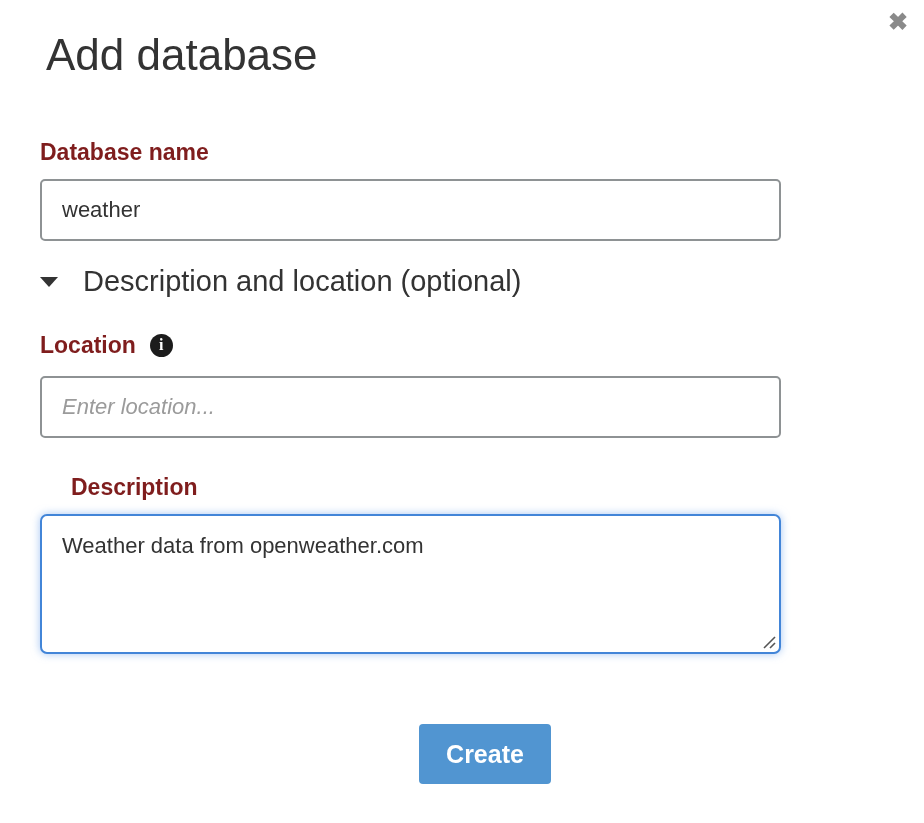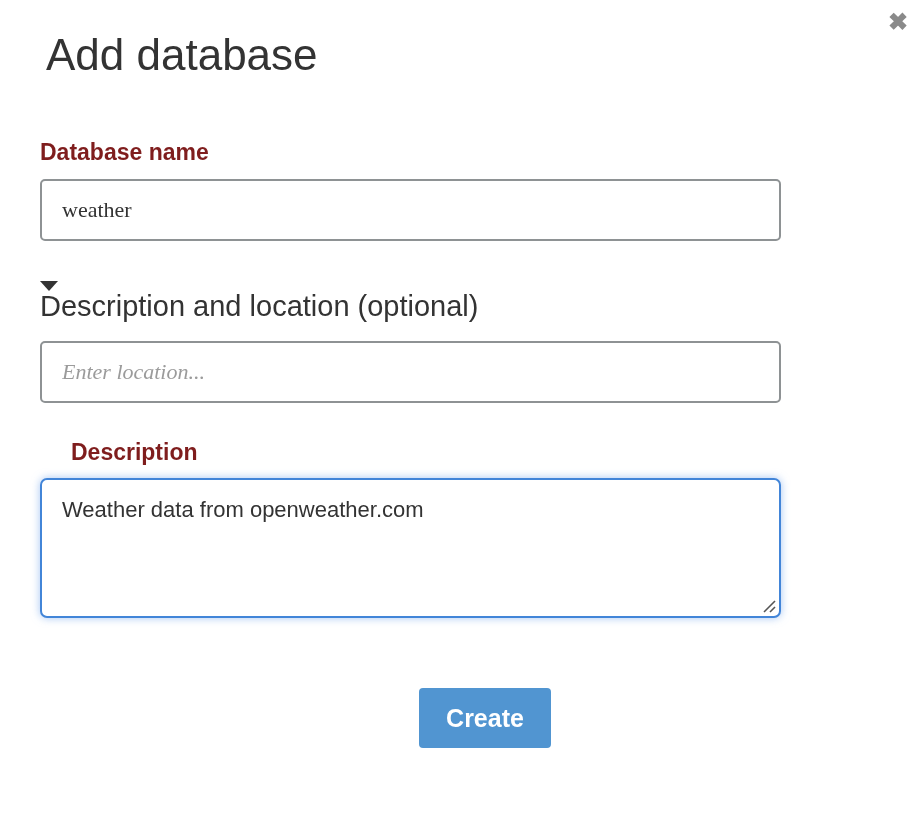--- a/index.html
+++ b/index.html
@@ -50,38 +50,37 @@
   .label-db-name { margin-top: 58px; }
 
   .text-input {
     display: block;
     width: 100%;
     height: 62px;
     margin-top: 14px;
     border: 2px solid #8e9294;
     border-radius: 5px;
     padding: 2px 20px;
-    font-family: Liberation Serif, serif;
+    font-family: Liberation Sans, sans-serif;
     font-size: 22px;
     color: #333333;
     outline: none;
     background: #ffffff;
   }
   .text-input::placeholder {
     color: #9b9b9b;
     font-style: italic;
     opacity: 1;
   }
 
   .section-toggle {
-    margin-top: 40px;
+    margin-top: 25px;
     display: flex;
-    align-items: flex-start;
-    cursor: pointer;
-    flex-direction: column;
+    align-items: center;
+    cursor: pointer;
   }
   .caret-down {
     width: 0;
     height: 0;
     border-left: 9px solid transparent;
     border-right: 9px solid transparent;
     border-top: 10px solid #333333;
     margin-right: 25px;
     flex: 0 0 auto;
   }
@@ -181,20 +180,24 @@
 
     <div class="field-label label-db-name">Database name</div>
 
     <input type="text" class="text-input" value="weather" style="">
 
     <div class="section-toggle">
       <span class="caret-down"></span>
       <span class="section-toggle-label">Description and location (optional)</span>
     </div>
 
+    <div class="label-row">
+      <span class="field-label">Location</span>
+      <span class="info-circle">i</span>
+    </div>
 
     <input type="text" class="text-input location-input" placeholder="Enter location..." style="">
 
     <div class="field-label label-description">Description</div>
 
     <div class="textarea-wrap">
       <textarea class="desc-textarea" style="">Weather data from openweather.com</textarea>
       <span class="resize-handle">
         <svg width="14" height="14" viewBox="0 0 14 14">
           <line x1="2" y1="13" x2="13" y2="2" stroke="#555555" stroke-width="1.6"></line>

